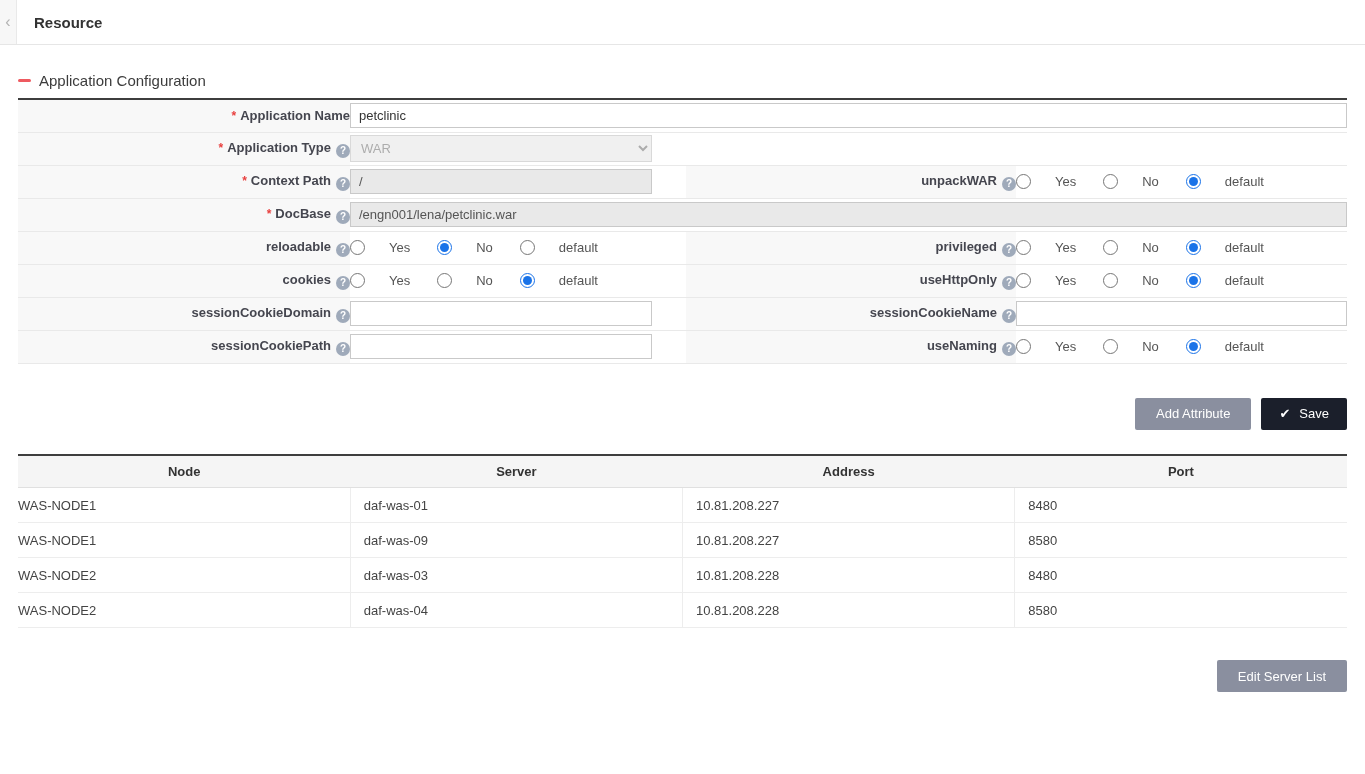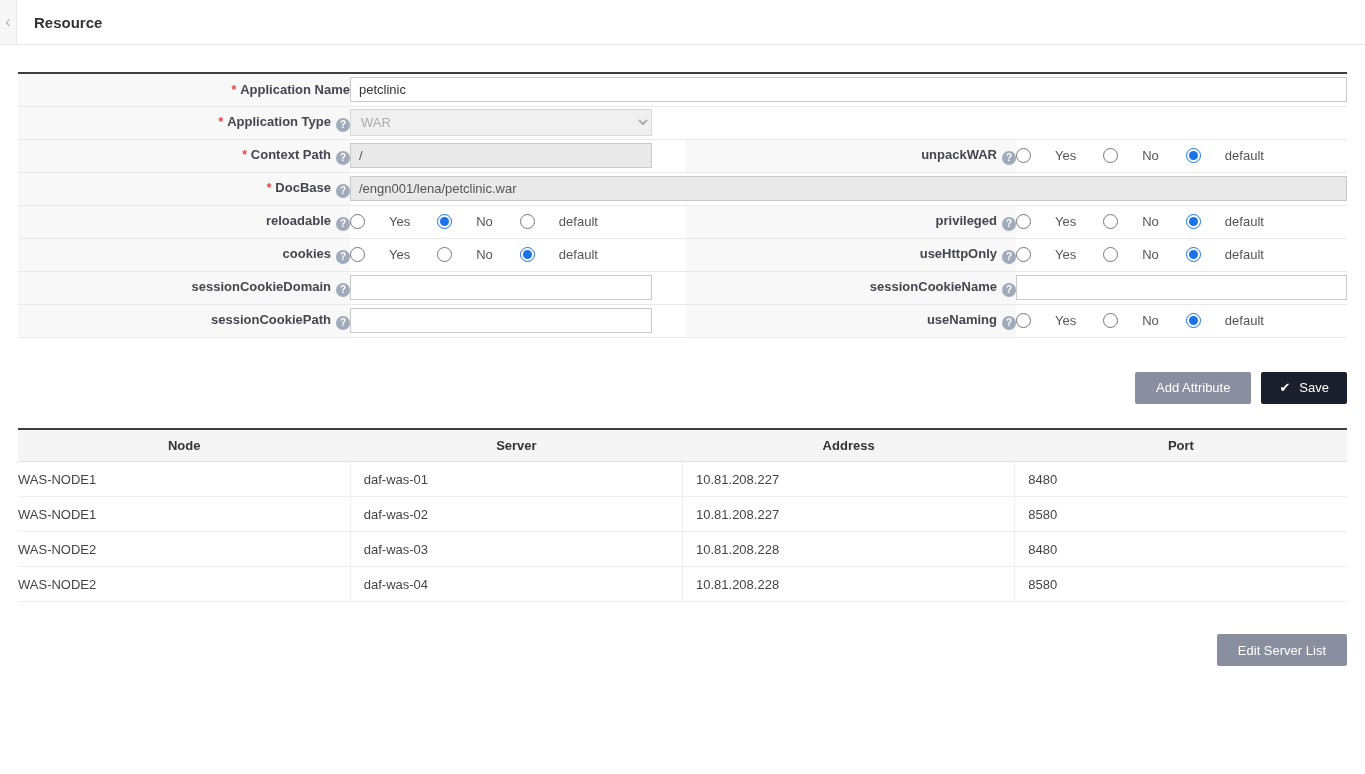--- a/index.html
+++ b/index.html
@@ -25,21 +25,21 @@
   .section-title-row { display: flex; align-items: flex-end; justify-content: space-between; }
   .section-title { display: flex; align-items: center; font-size: 15px; color: #3c3c3c; }
   .dash { display: inline-block; width: 13px; height: 3px; background: #ee5a60; border-radius: 2px; margin-right: 8px; }
   .total { font-size: 13px; color: #707070; }
   .total b { color: #222; font-weight: 700; margin-left: 3px; }
 
   .app-config { margin-top: 27px; }
   .registered { margin-top: 24px; }
 
   
-  table.form { width: 100%; border-collapse: collapse; border-top: 2px solid #3e3e3e; margin-top: 1px; }
+  table.form { width: 100%; border-collapse: collapse; border-top: 2px solid #3e3e3e; margin-top: 9px; }
   table.form td { height: 33px; border-bottom: 1px solid #e9e9e9; padding: 0; vertical-align: middle; }
   td.lbl {
     background: #f8f8f8; text-align: right; padding-right: 11px;
     font-size: 13px; font-weight: 700; color: #45464f; white-space: nowrap;
   }
   td.inp { padding-left: 9px; padding-right: 11px; }
   .req { color: #e8403f; margin-right: 4px; font-size: 12px; }
   .help {
     display: inline-block; width: 14px; height: 14px; border-radius: 50%;
     background: #9faaba; color: #fff; font-size: 10px; font-weight: 700;
@@ -104,20 +104,24 @@
 <div class="header">
   <div class="back-strip">
     <span>‹</span>
   </div>
   <h1 class="page-title">Resource</h1>
 </div>
 
 <div class="content">
 
   <section class="app-config">
+    <div class="section-title">
+      <span class="dash"></span>
+      <span>Application Configuration</span>
+    </div>
 
     <table class="form">
       <colgroup>
         <col style="width:332px">
           <col style="width:336px">
           <col style="width:330px">
           <col>
       </colgroup>
 
       <tbody>
@@ -334,21 +338,21 @@
       </thead>
       <tbody>
         <tr>
           <td>WAS-NODE1</td>
           <td>daf-was-01</td>
           <td>10.81.208.227</td>
           <td>8480</td>
         </tr>
         <tr>
           <td>WAS-NODE1</td>
-          <td>daf-was-02</td>
+          <td>daf-was-09</td>
           <td>10.81.208.227</td>
           <td>8580</td>
         </tr>
         <tr>
           <td>WAS-NODE2</td>
           <td>daf-was-03</td>
           <td>10.81.208.228</td>
           <td>8480</td>
         </tr>
         <tr>

